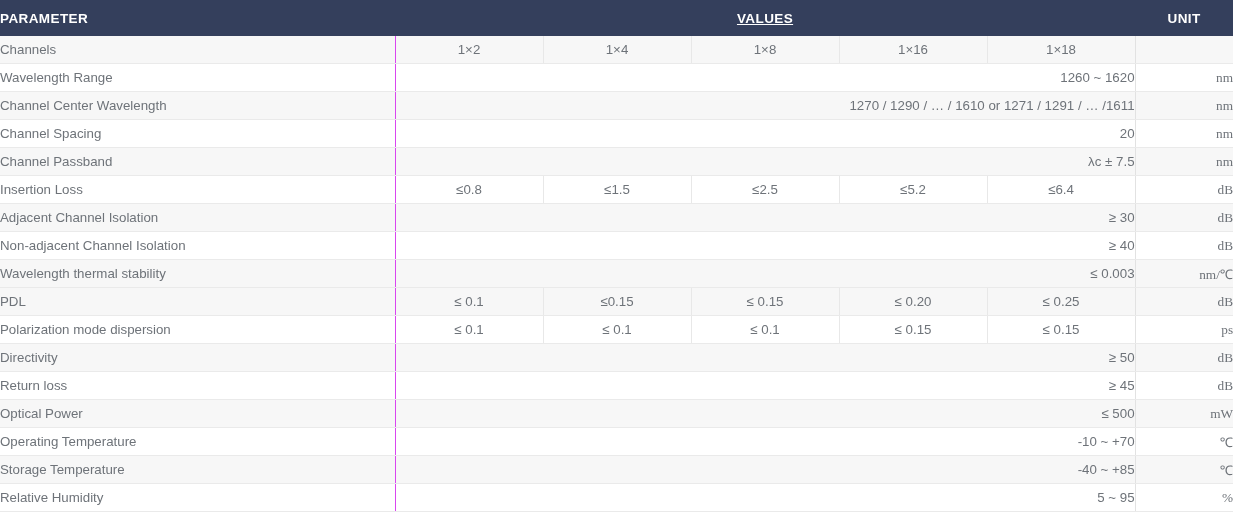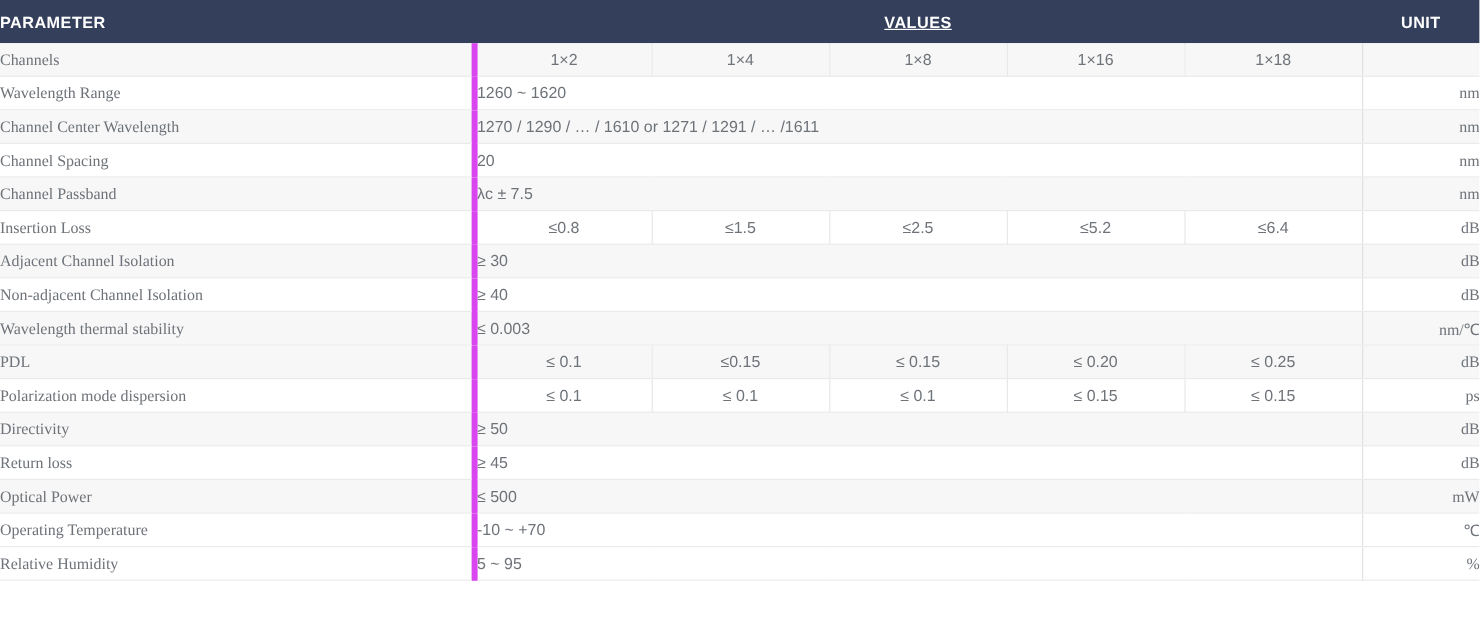--- a/index.html
+++ b/index.html
@@ -58,32 +58,31 @@
     height: 27px;
     padding: 0;
     border-bottom: 1px solid #eaeaea;
     vertical-align: middle;
     white-space: nowrap;
     overflow: hidden;
   }
   td.c-param {
     text-align: left;
     padding-left: 16px;
-    border-right: 5px solid #d946ef;
-    font-family: Liberation Serif, serif;
+    border-right: 1px solid #d946ef;
   }
   td.c-val {
     text-align: center;
     border-right: 1px solid #e8e8e8;
   }
   td.c-val-last {
     border-right: 1px solid #e2e2e2;
   }
   td.c-span {
-    text-align: left;
+    text-align: right;
     border-right: 1px solid #e2e2e2;
     margin-left: 27px;
   }
   td.c-unit {
     text-align: right;
     font-family: Liberation Serif, serif;
   }
 
   
   tr.row-odd td { background: #f7f7f7; }
@@ -201,19 +200,24 @@
       <tr class="row-odd">
         <td class="c-param">Optical Power</td>
         <td class="c-span" colspan="5">≤ 500</td>
         <td class="c-unit">mW</td>
       </tr>
       <tr class="row-even">
         <td class="c-param">Operating Temperature</td>
         <td class="c-span" colspan="5">-10 ~ +70</td>
         <td class="c-unit">℃</td>
       </tr>
+      <tr class="row-odd">
+        <td class="c-param">Storage Temperature</td>
+        <td class="c-span" colspan="5">-40 ~ +85</td>
+        <td class="c-unit">℃</td>
+      </tr>
       <tr class="row-even">
         <td class="c-param">Relative Humidity</td>
         <td class="c-span" colspan="5">5 ~ 95</td>
         <td class="c-unit">%</td>
       </tr>
     </tbody>
 </table>
 
 </body></html>

